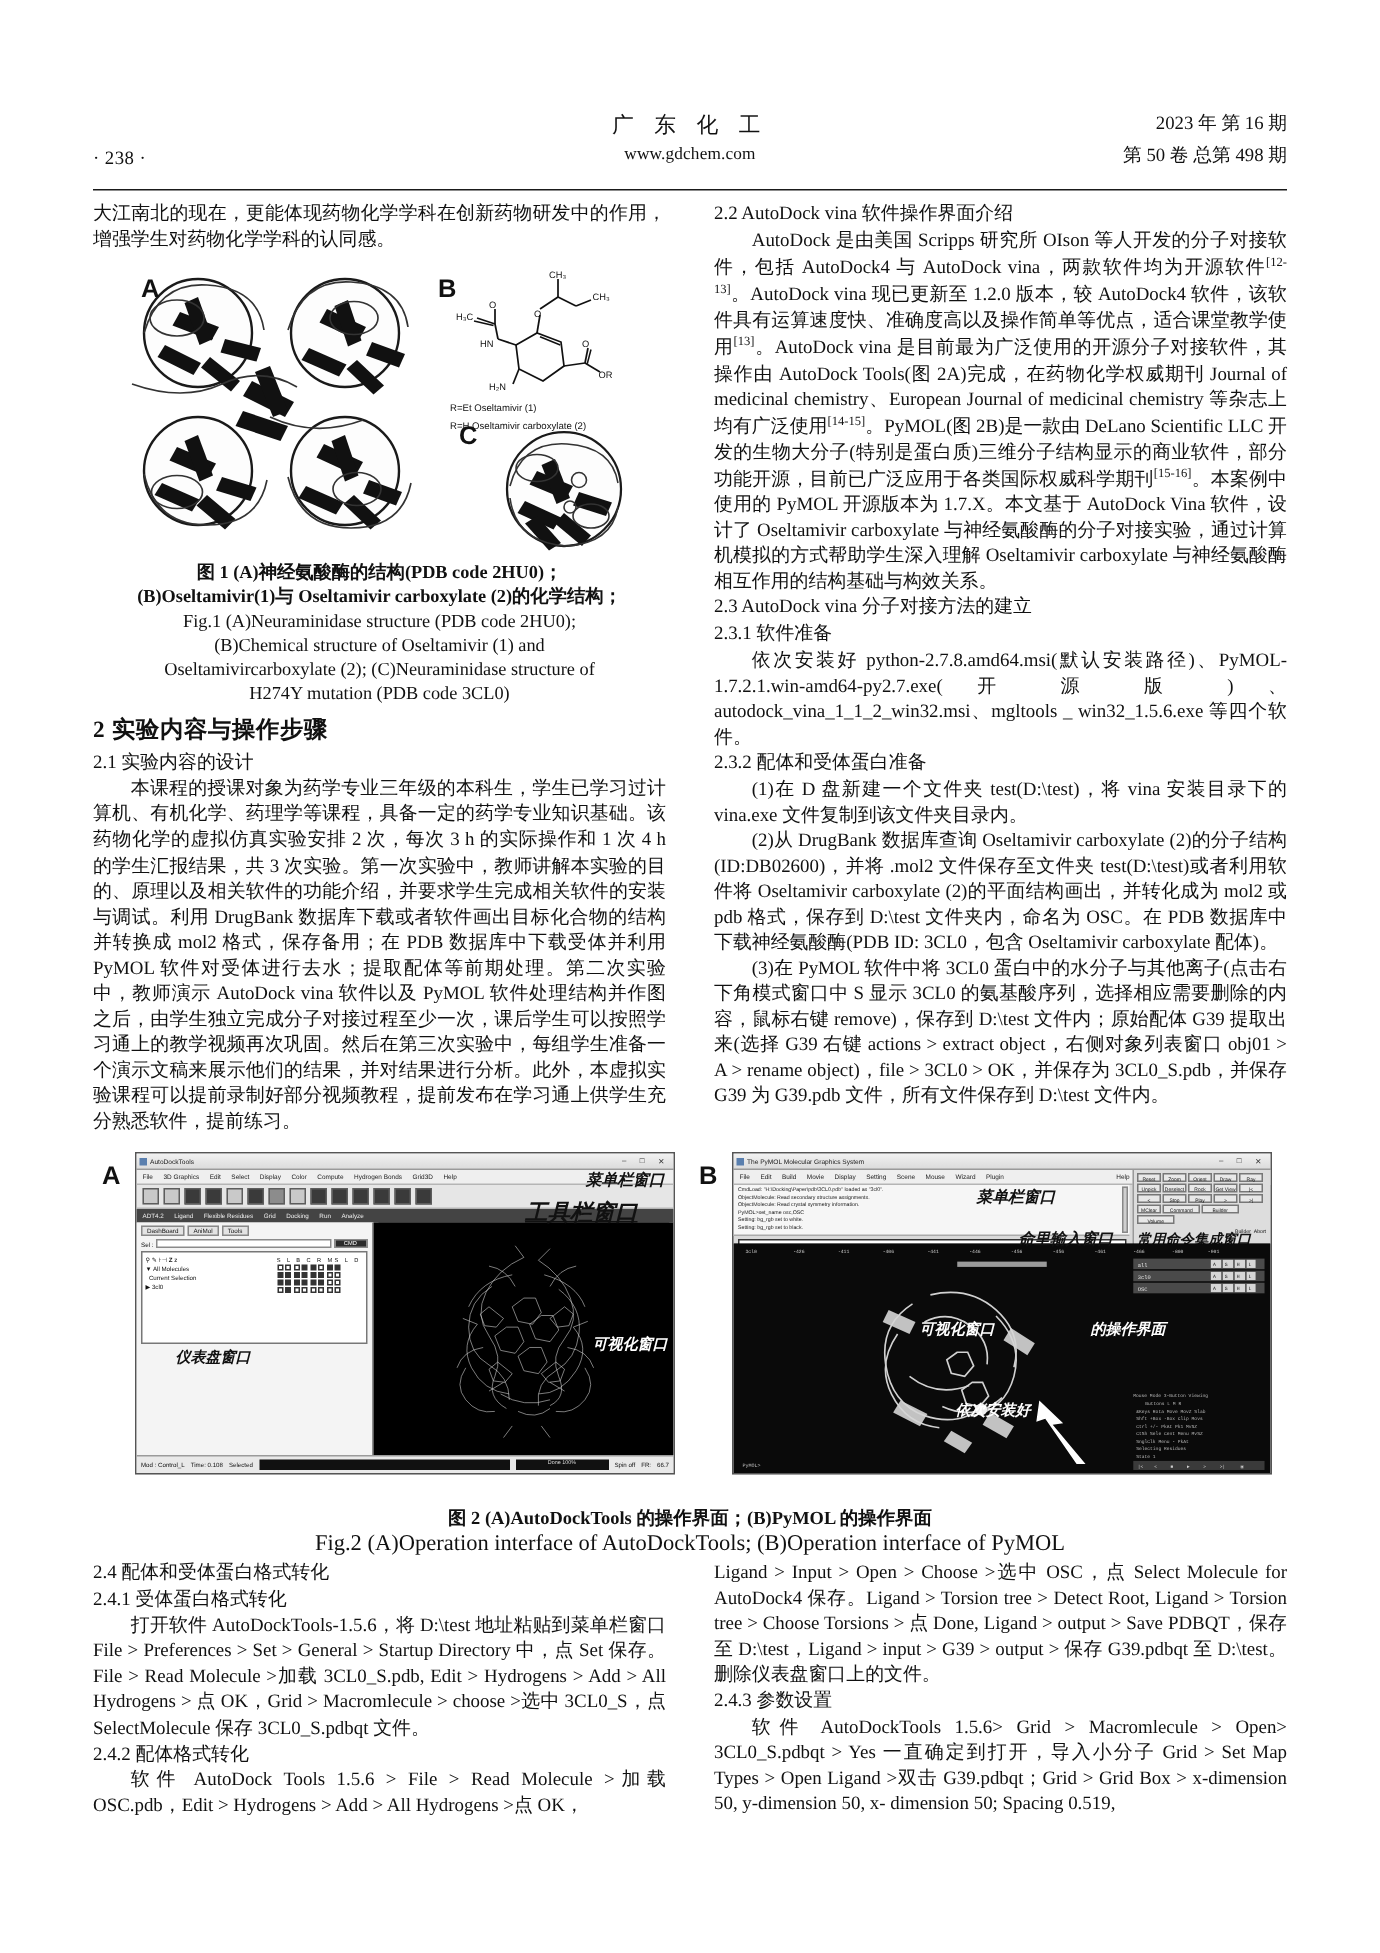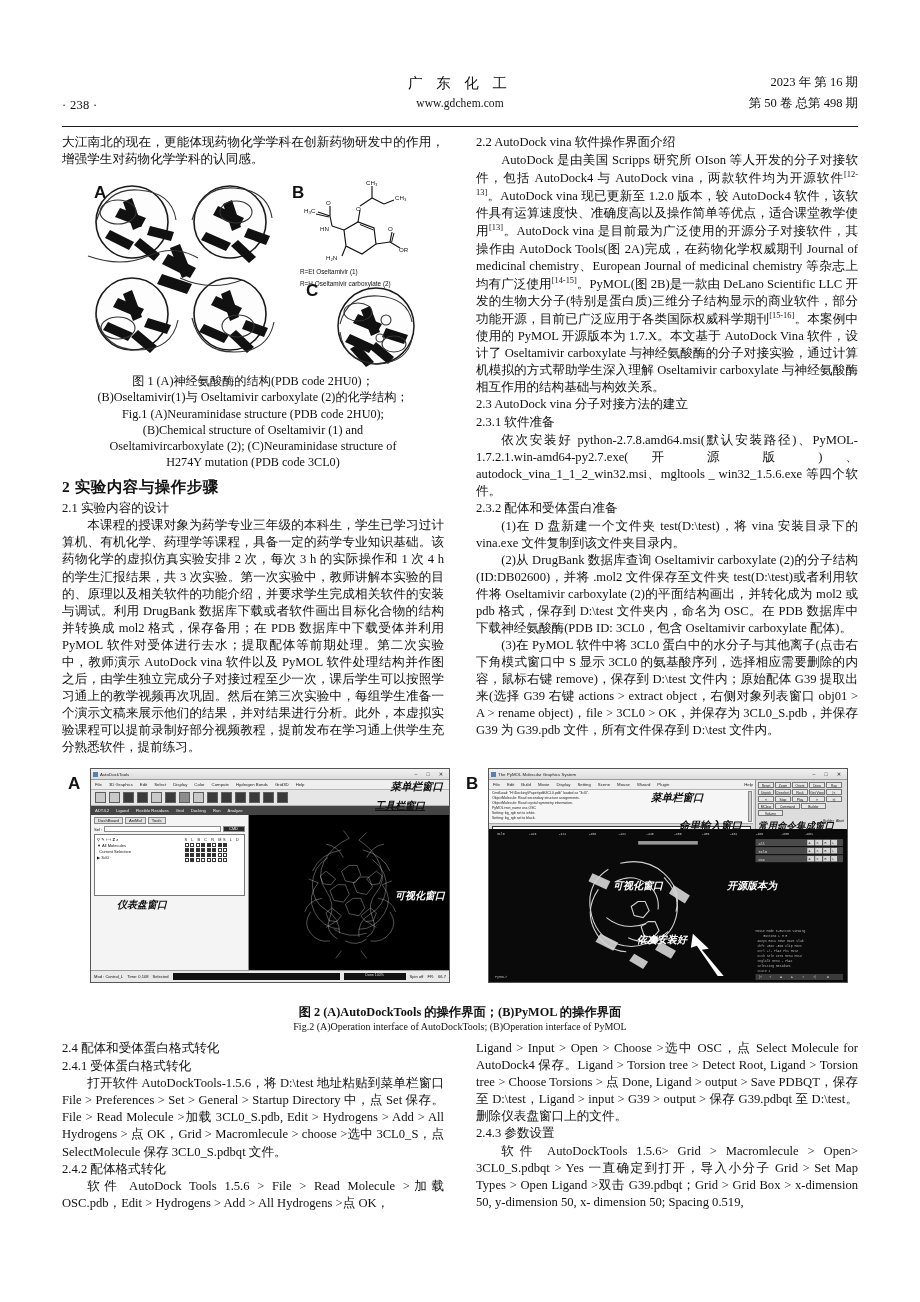--- a/index.html
+++ b/index.html
@@ -77,21 +77,21 @@
   
   .fig1 {
     position: relative;
     width: 382px; height: 198px;
     margin: 4px 0 3px 0;
   }
   .fig1 svg { display: block; }
   .fig1cap {
     text-align: center; font-size: 12.2px; line-height: 1.33;
   }
-  .fig1cap .cn { font-weight: normal; }
+  .fig1cap .cn { font-weight: bold; }
   .fig1cap .en { font-weight: normal; }
 
   
   .fig2wrap {
     position: absolute; left: 62px; top: 748px; width: 796px; height: 300px;
   }
   .fig2panel { position: absolute; top: 12px; }
   .fig2panel.a { left: 6px; }
   .fig2panel.b { left: 404px; }
   .panel-letter {
@@ -180,21 +180,21 @@
     background: #ddd; border-left: 1px solid #999;
   }
   .pm-btngrid { display: flex; flex-wrap: wrap; gap: 1px; padding: 2px; }
   .pm-btn {
     width: 16px; height: 6px; background: #e8e8e8; border: 1px solid #777;
     font-size: 3.3px; text-align: center; line-height: 6px; color: #111;
   }
   .pm-viewer { position: absolute; left: 0; right: 0; top: 60px; bottom: 0; background: #050505; }
   .fig2cap { position: absolute; left: 62px; top: 1004px; width: 796px; text-align: center; }
   .fig2cap .cn { font-size: 12.3px; font-weight: bold; }
-  .fig2cap .en { font-size: 10px; }
+  .fig2cap .en { font-size: 15px; }
 
   .bottomcols { position: absolute; left: 62px; top: 1040px; width: 796px; }
 </style>
 </head>
 <body>
 
 <div class="page">
 
   <div class="runhead">
     <div class="rh-page">· 238 ·</div>
@@ -517,21 +517,21 @@
           <span>Mod : Control_L</span>
           <span>Time: 0.108</span>
           <span>Selected</span>
           <span class="sb-dark"></span>
           <span class="sb-dark2">Done 100%</span>
           <span>Spin off</span>
           <span>FR:</span>
           <span>66.7</span>
         </div>
         <div class="overlay-cn" style="right:6px; top:11px; font-size:10.5px;">菜单栏窗口</div>
-        <div class="overlay-cn" style="right:24px; top:30px; font-size:10px; text-decoration:underline;">工具栏窗口</div>
+        <div class="overlay-cn" style="right:24px; top:30px; font-size:15px; text-decoration:underline;">工具栏窗口</div>
       </div>
     </div>
 
     <div class="fig2panel b">
       <div class="panel-letter">B</div>
       <div class="shot b">
         <div class="titlebar">
           <span class="tb-icon"></span>
           <span>The PyMOL Molecular Graphics System</span>
           <span class="tb-btns">
@@ -696,21 +696,21 @@
                   <text x="315" y="148.5">&gt;</text>
                   <text x="326" y="148.5">&gt;|</text>
                   <text x="340" y="148.5">▣</text>
               </g>
             </g>
             <text x="6" y="148" font-family="Liberation Mono, monospace" font-size="3.4" fill="#bdbdbd">PyMOL&gt;</text>
 
             <path d="M236 146 L214 120 L221 119 L205 104 L203 118 L209 116 L230 146 Z" fill="#ffffff"></path>
           </svg>
           <div class="overlay-cn" style="left:124px; top:50px; font-size:10px; color:#fff;">可视化窗口</div>
-          <div class="overlay-cn" style="left:238px; top:50px; font-size:10px; color:#fff;">开源版本为</div>
+          <div class="overlay-cn" style="left:238px; top:50px; font-size:10px; color:#fff;">的操作界面</div>
           <div class="overlay-cn" style="left:148px; top:104px; font-size:10px; color:#fff;">依次安装好</div>
         </div>
 
         <div class="overlay-cn" style="left:162px; top:22px; font-size:10.5px;">菜单栏窗口</div>
         <div class="overlay-cn" style="left:190px; top:50px; font-size:10.5px;">命里输入窗口</div>
       </div>
     </div>
   </div>
 
   <div class="fig2cap">

